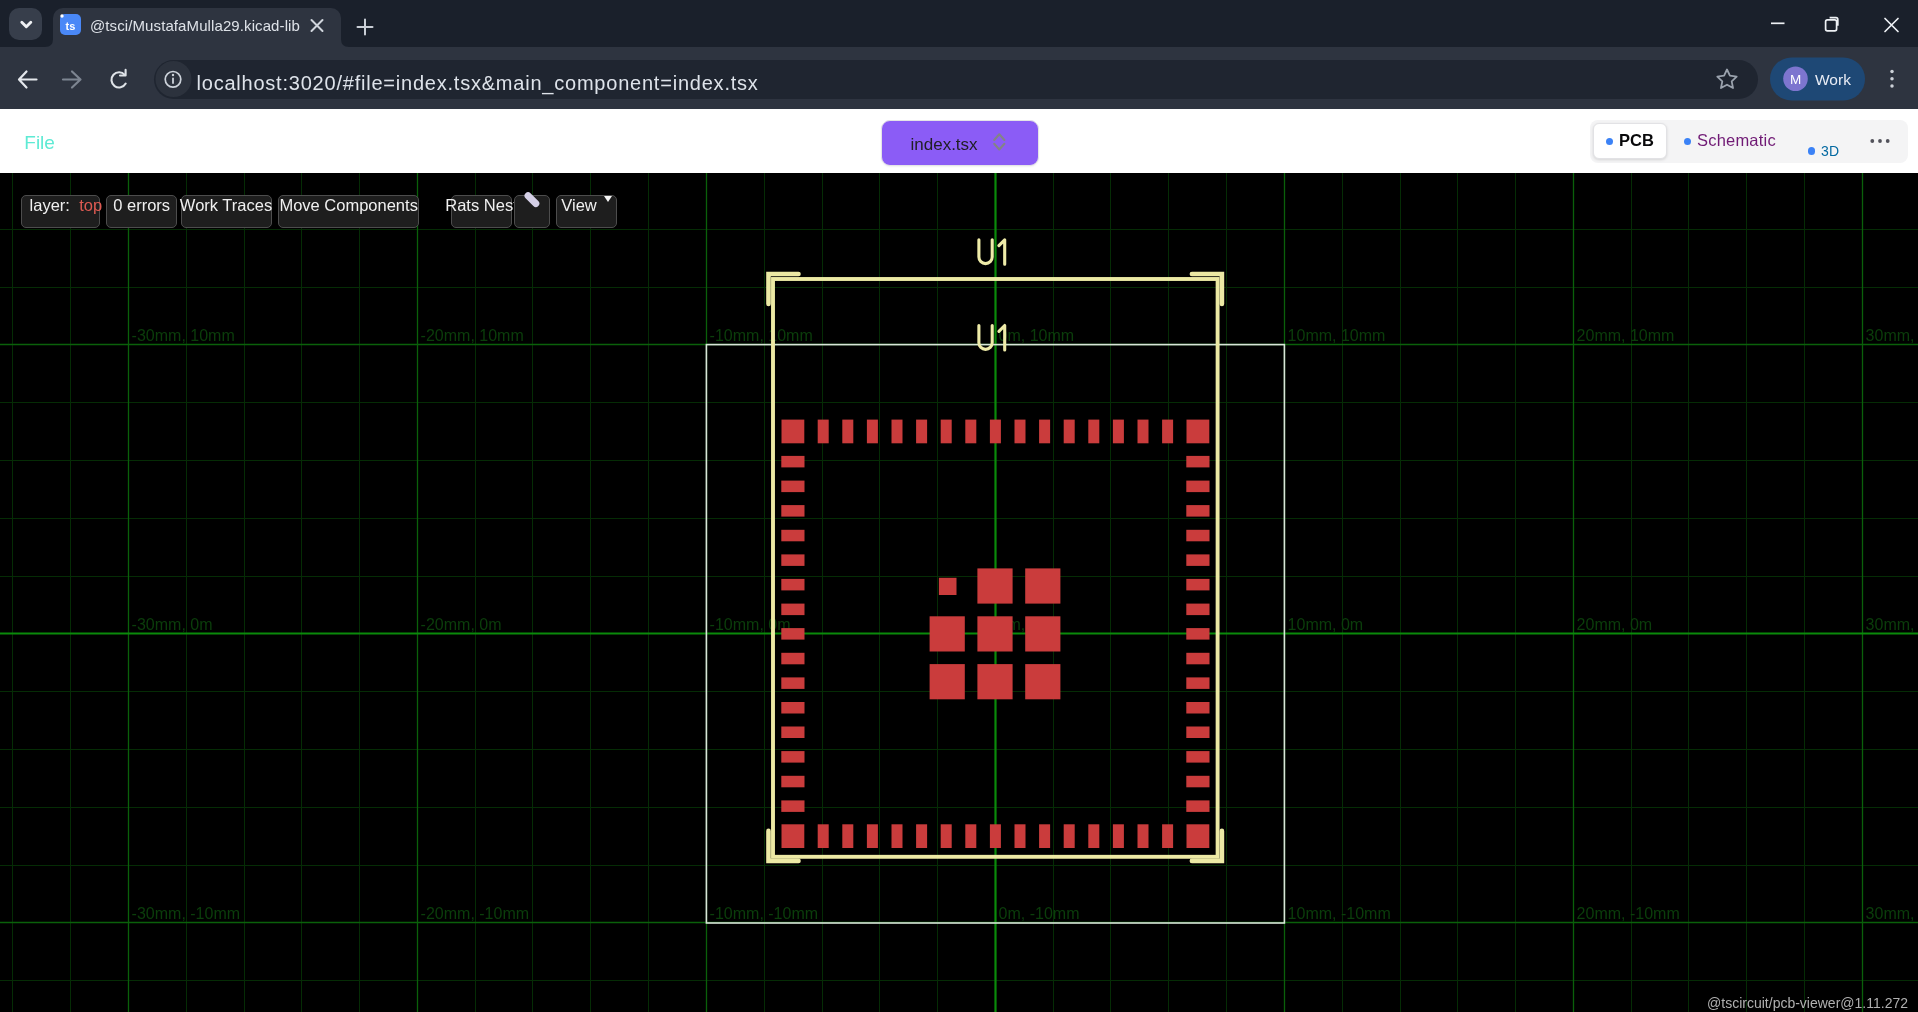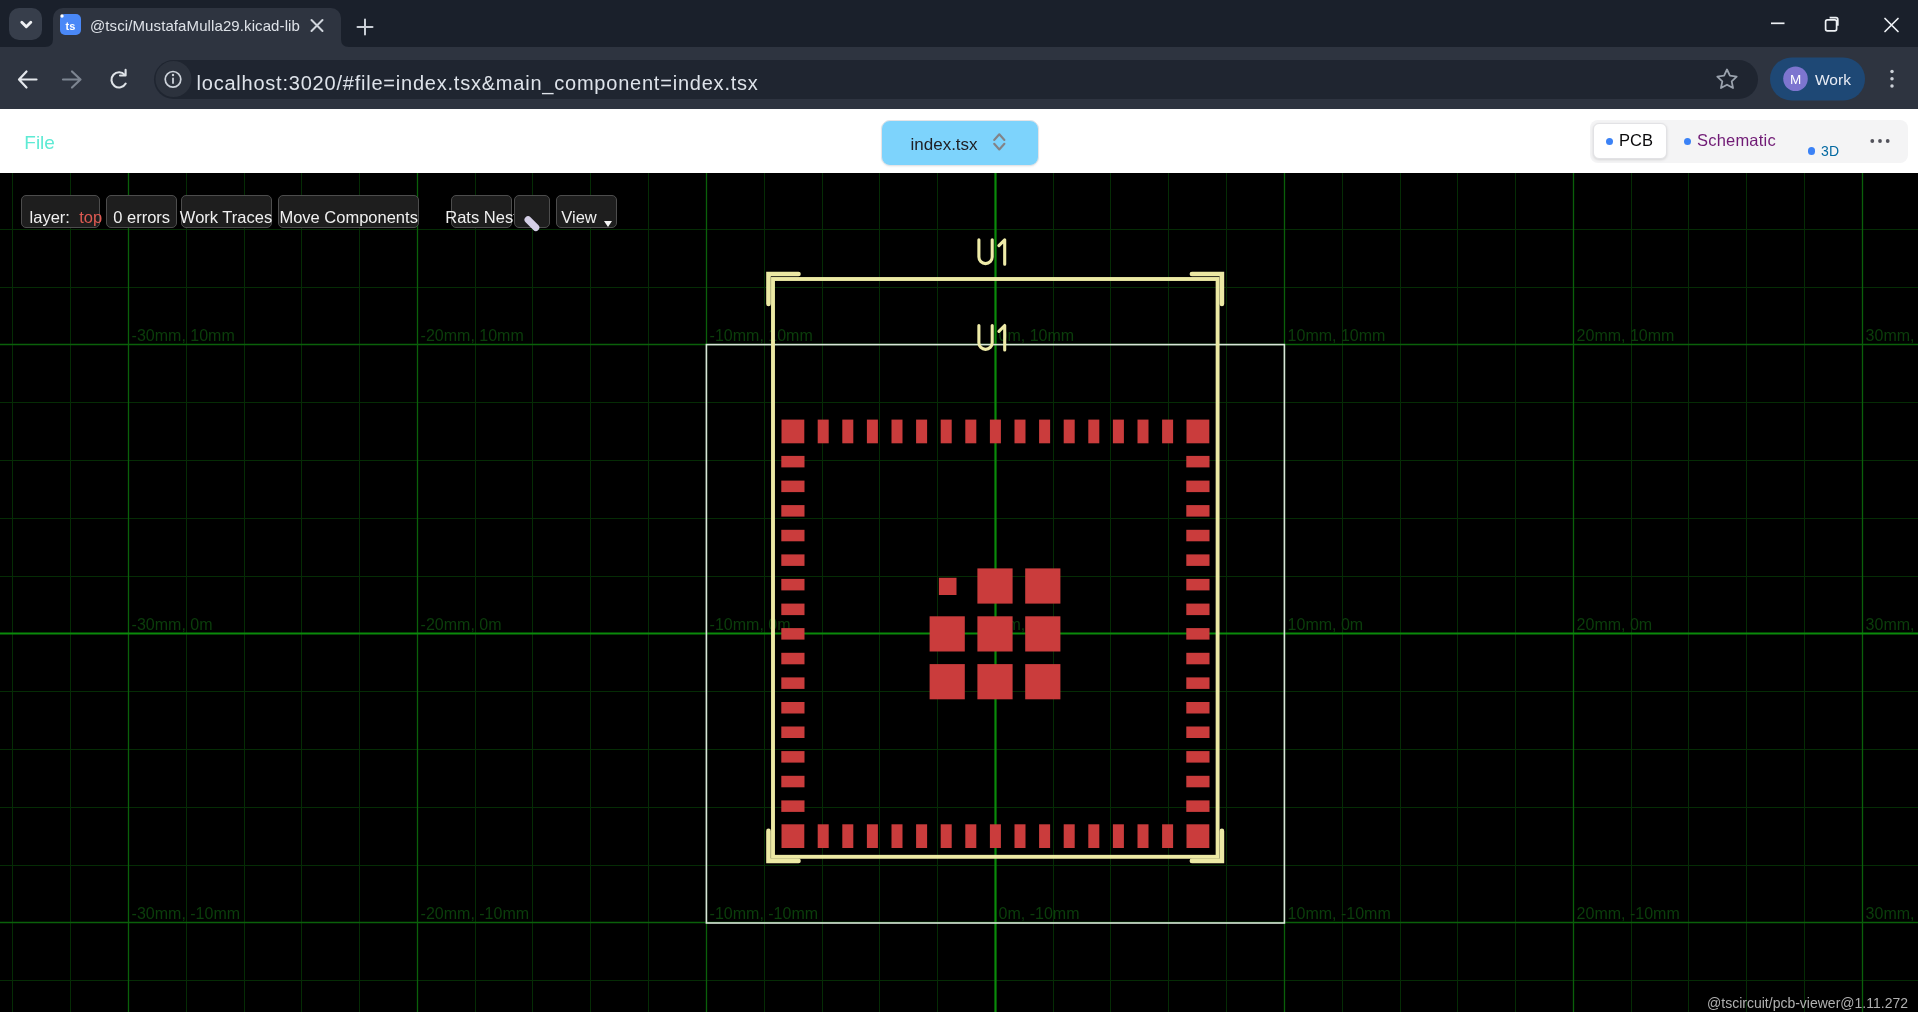--- a/index.html
+++ b/index.html
@@ -4,38 +4,38 @@
 html,body{width:1918px;height:1012px;overflow:hidden;background:#000;font-family:"Liberation Sans",sans-serif;position:relative}
 .tabstrip{position:absolute;top:0;left:0;width:1918px;height:47px;background:#1a202b}
 .tab{position:absolute;top:8px;left:53px;width:288px;height:39px;background:#2e3440;border-radius:10px 10px 0 0}
 .tabtitle{position:absolute;top:17px;left:90px;font-size:15px;color:#dee2e8;letter-spacing:0.1px}
 .toolbar{position:absolute;top:47px;left:0;width:1918px;height:62px;background:#2e3440}
 .pill{position:absolute;top:59.5px;left:154px;width:1604px;height:39px;border-radius:19.5px;background:#1f2530}
 .url{position:absolute;top:71.5px;left:196.5px;font-size:20px;letter-spacing:0.78px;color:#dee3ea}
 .chromeicons{position:absolute;top:0;left:0;z-index:5}
 .header{position:absolute;top:109px;left:0;width:1918px;height:64px;background:#fff}
 .file{position:absolute;top:132.5px;left:24.3px;font-size:19px;font-weight:400;color:#5eead4;line-height:19px}
-.idxbtn{position:absolute;top:119.5px;left:880.5px;width:158.5px;height:46.5px;background:#7dd3fc;border:1.5px solid #e4e4e7;border-radius:9px;box-shadow:0 1px 2px rgba(0,0,0,0.06)}
+.idxbtn{position:absolute;top:119.5px;left:880.5px;width:158.5px;height:46.5px;background:#8b5cf6;border:1.5px solid #e4e4e7;border-radius:9px;box-shadow:0 1px 2px rgba(0,0,0,0.06)}
 .idxtxt{position:absolute;top:14px;left:29px;font-size:17px;color:#1f1f23}
 .seg{position:absolute;top:119.5px;left:1589.5px;width:318.5px;height:43px;background:#f4f4f5;border-radius:8px}
 .segpill{position:absolute;top:3.5px;left:3.5px;width:74px;height:35.5px;background:#fff;border:1px solid #e2e2e5;border-radius:6px;box-shadow:0 1px 3px rgba(0,0,0,0.13)}
 .dot{display:inline-block;width:7.5px;height:7.5px;border-radius:50%;background:#3b82f6;margin-right:6px;vertical-align:1px}
 .canvas{position:absolute;top:173px;left:0;background:#000}
 .gmin{stroke:#052c05;stroke-width:1}
 .gmaj{stroke:#0a600a;stroke-width:1.3}
 .gax{stroke:#0a8a0a;stroke-width:2.2}
 .glab{font-family:"Liberation Sans",sans-serif;font-size:16px;fill:#0b3e0b}
 .board{fill:none;stroke:#d9e4d9;stroke-width:1.6}
 .silk{fill:none;stroke:#ece9a4;stroke-width:3.9}
 .silktick{fill:none;stroke:#ece9a4;stroke-width:4.6;stroke-linecap:round;stroke-linejoin:miter}
 .u1{fill:none;stroke:#eeeba8;stroke-width:3.1;stroke-linecap:round;stroke-linejoin:round}
 .pad{fill:#ca3c3c}
 .foot{font-family:"Liberation Sans",sans-serif;font-size:14px;fill:#b0b0b0;text-anchor:end}
 .pcbbar{position:absolute;top:194.5px;left:0;width:1918px;height:34px;z-index:4}
-.pbtn{position:absolute;top:0;height:33.5px;background:#1e1e1e;border:1.5px solid #4d4d4d;border-radius:5px;color:#f0f0f0;font-size:16.5px;display:flex;align-items:flex-end;justify-content:center;white-space:nowrap}
+.pbtn{position:absolute;top:0;height:33.5px;background:#1e1e1e;border:1.5px solid #4d4d4d;border-radius:5px;color:#f0f0f0;font-size:16.5px;display:flex;align-items:flex-start;justify-content:center;white-space:nowrap}
 .red{color:#dd5a52}
 .pencil{width:17.5px;height:7px;border-radius:3.5px;background:#d4cfe6;transform:rotate(45deg)}
 .tri{display:inline-block;width:0;height:0;border-left:4.5px solid transparent;border-right:4.5px solid transparent;border-top:6px solid #f5f5f5;margin-left:7px}
 </style></head><body>
 <div class="tabstrip"></div>
 <div class="tab"></div>
 <div class="tabtitle">@tsci/MustafaMulla29.kicad-lib</div>
 <div class="toolbar"></div>
 <div class="pill"></div>
 <div class="url">localhost:3020/#file=index.tsx&amp;main_component=index.tsx</div>
@@ -86,21 +86,21 @@
 <div class="header"></div>
 <div class="file">File</div>
 <div class="idxbtn">
     <span class="idxtxt">index.tsx</span>
 <svg width="20" height="24" style="position:absolute;top:10px;left:110.5px" viewBox="0 0 20 24">
       <path d="M2.2,9 L7.3,3.3 L12.4,9 M2.2,12.8 L7.3,18.5 L12.4,12.8" stroke="#838387" stroke-width="2.1" fill="none" stroke-linecap="round" stroke-linejoin="round"></path>
     </svg>
 </div>
 <div class="seg">
   <div class="segpill"></div>
-  <span style="position:absolute;top:11.5px;left:16px;font-size:16.5px;font-weight:normal;color:#09090b"><span class="dot"></span>PCB</span>
+  <span style="position:absolute;top:11.5px;left:16px;font-size:16.5px;font-weight:bold;color:#09090b"><span class="dot"></span>PCB</span>
   <span style="position:absolute;top:11.5px;left:94px;font-size:16.5px;letter-spacing:0.2px;color:#701a75"><span class="dot"></span>Schematic</span>
   <span style="position:absolute;top:23px;left:218px;font-size:14px;letter-spacing:0.2px;color:#0369a1"><span class="dot"></span>3D</span>
   <svg width="26" height="43" style="position:absolute;top:0;left:279px" viewBox="0 0 26 43">
       <circle cx="3.3" cy="21" r="1.9" fill="#52525b"></circle>
       <circle cx="11" cy="21" r="1.9" fill="#52525b"></circle>
       <circle cx="18.7" cy="21" r="1.9" fill="#52525b"></circle>
     </svg>
 </div>
 <svg class="canvas" width="1918" height="839" viewBox="0 0 1918 839">
 <line x1="12.5" y1="0" x2="12.5" y2="839" class="gmin"></line>

